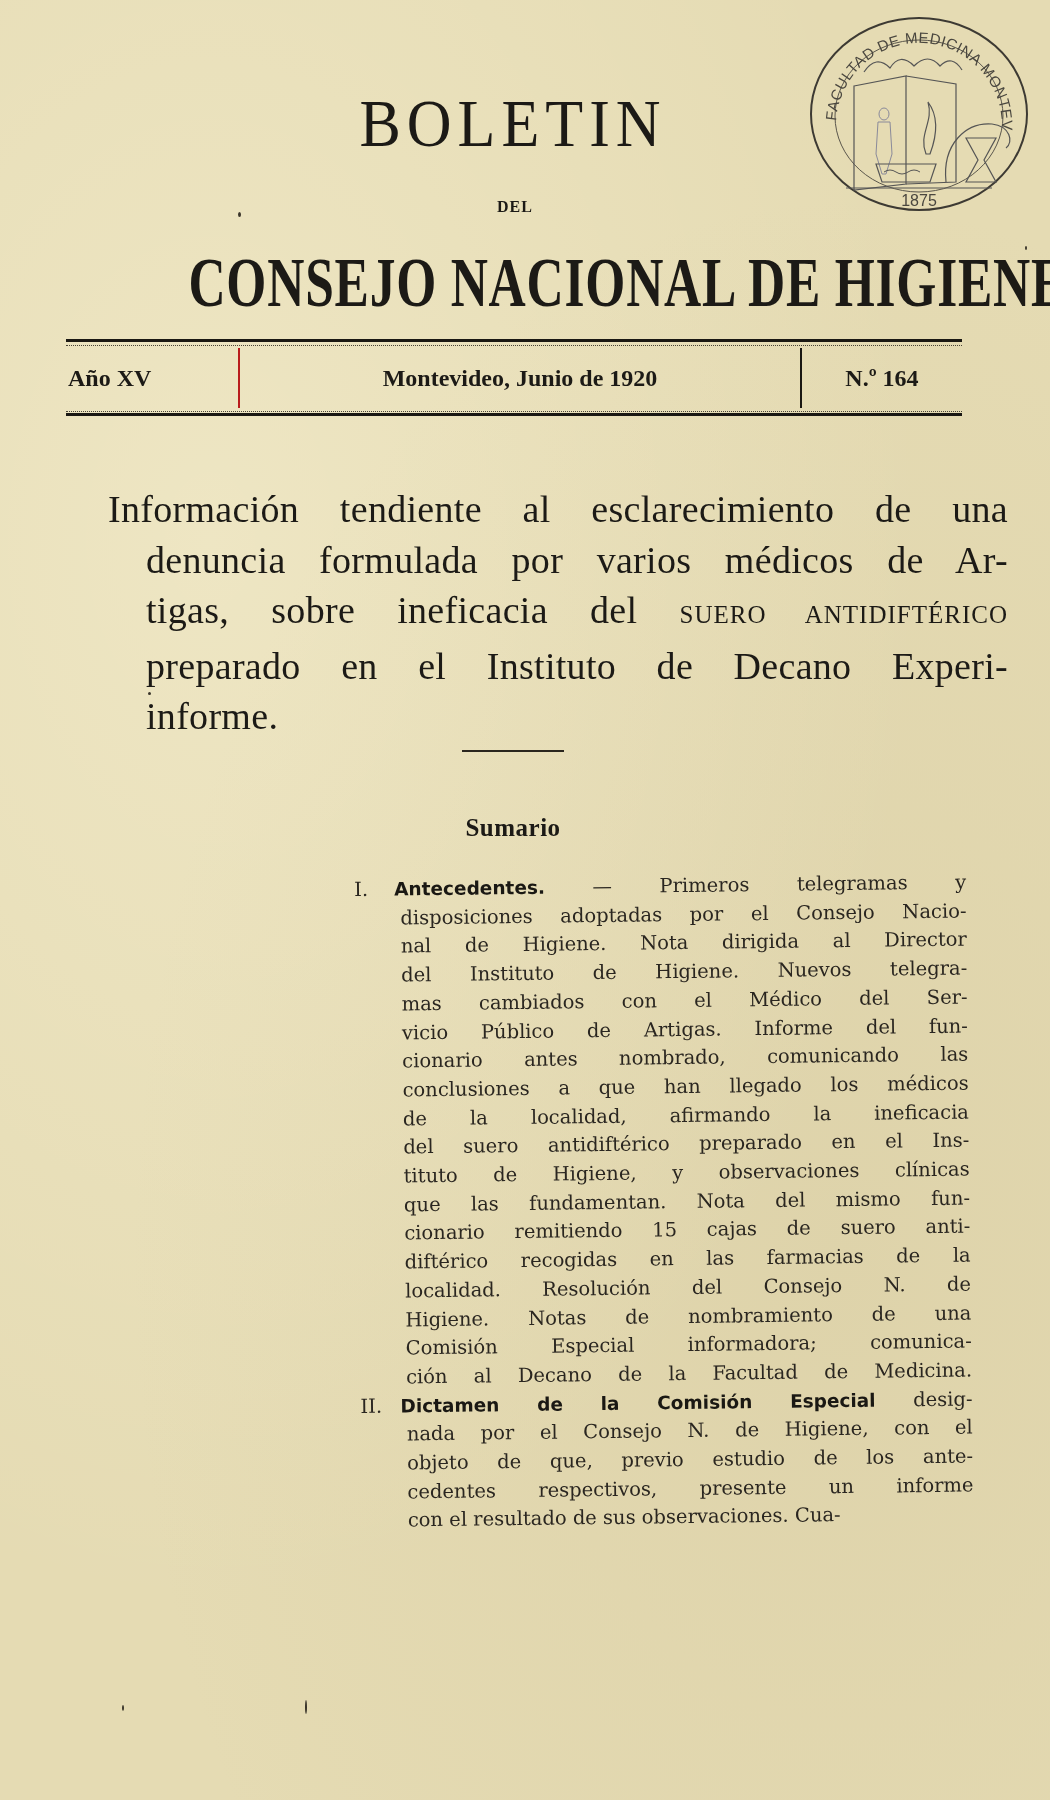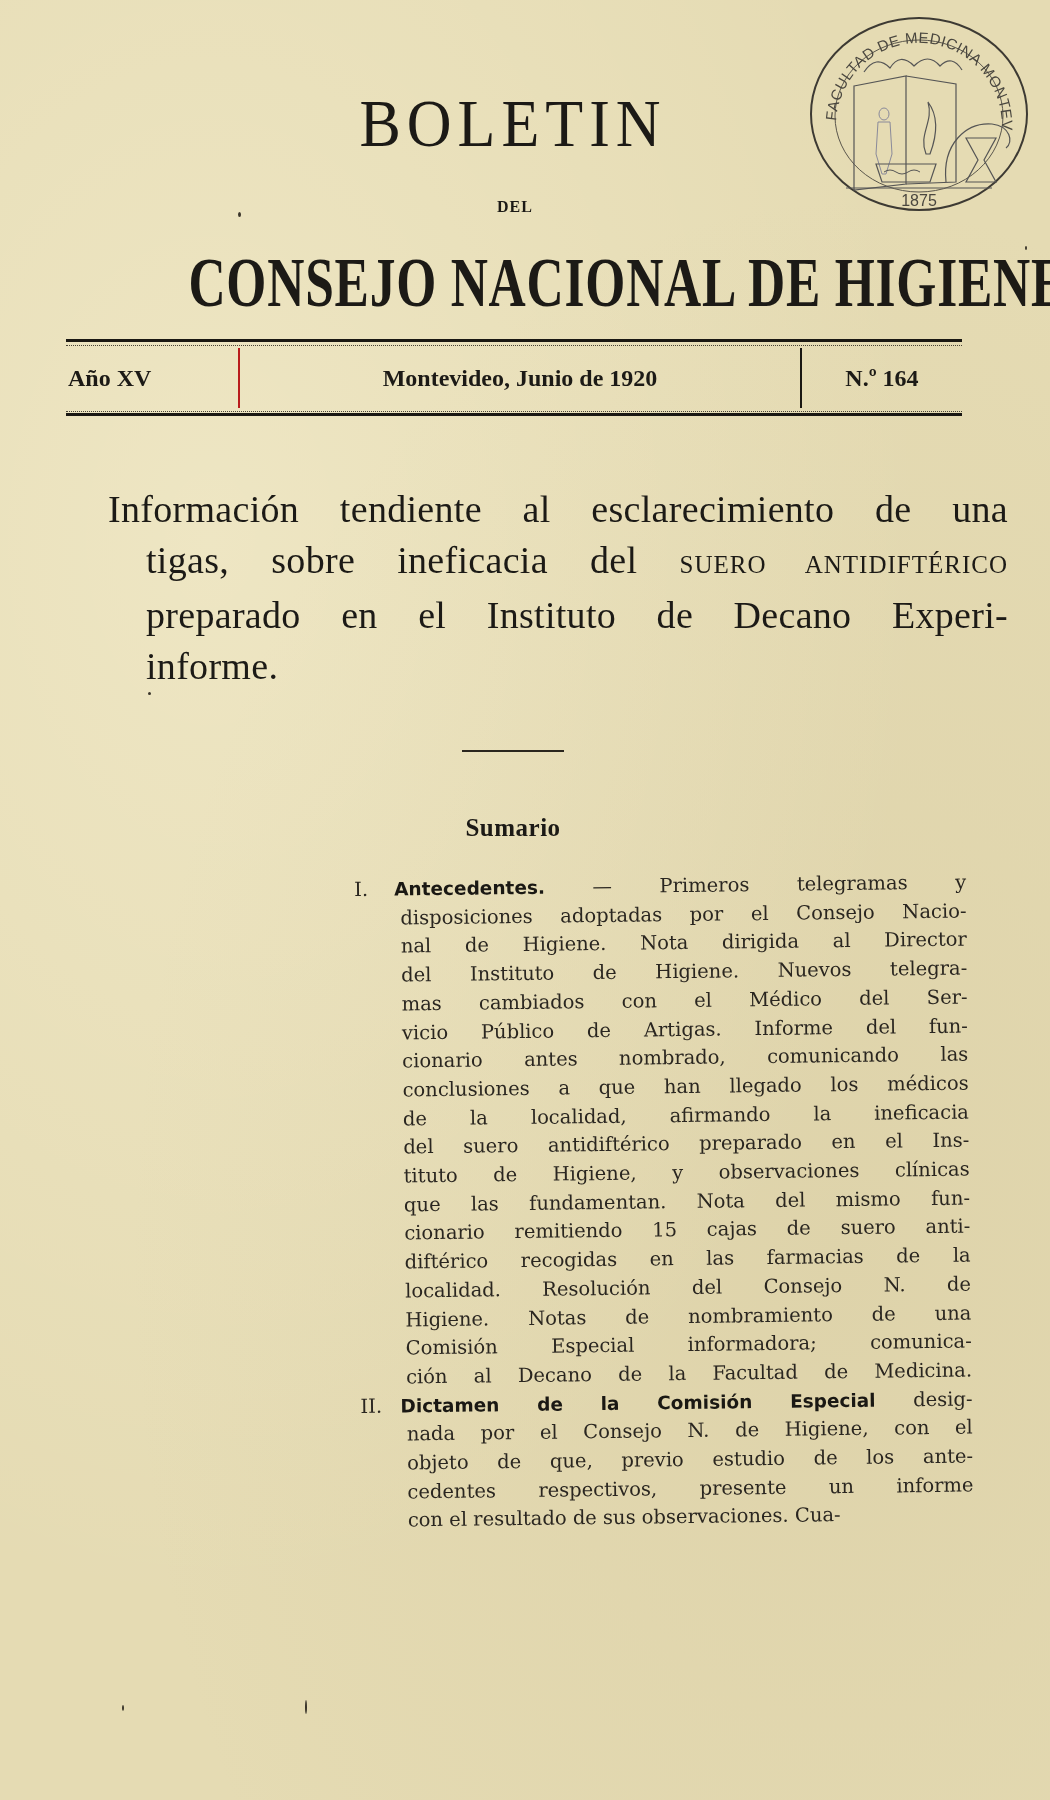--- a/index.html
+++ b/index.html
@@ -192,20 +192,21 @@
   <div class="rule-top"></div>
   <div class="infobar">
     <div class="cell year">Año XV</div>
     <div class="cell place">Montevideo, Junio de 1920</div>
     <div class="cell num">N.º 164</div>
   </div>
   <div class="rule-bottom"></div>
 
   <div class="title">
     <span class="line justify">Información tendiente al esclarecimiento de una</span>
+    <span class="line indent justify-in">denuncia formulada por varios médicos de Ar-</span>
     <span class="line indent justify-in"><span>tigas, sobre ineficacia del </span><span class="sc">SUERO ANTIDIFTÉRICO</span></span>
     <span class="line indent justify-in">preparado en el Instituto de Decano Experi-</span>
     <span class="line indent">informe.</span>
   </div>
 
   <div class="short-rule"></div>
 
   <div class="sumario">Sumario</div>
 
   <div class="summary">

